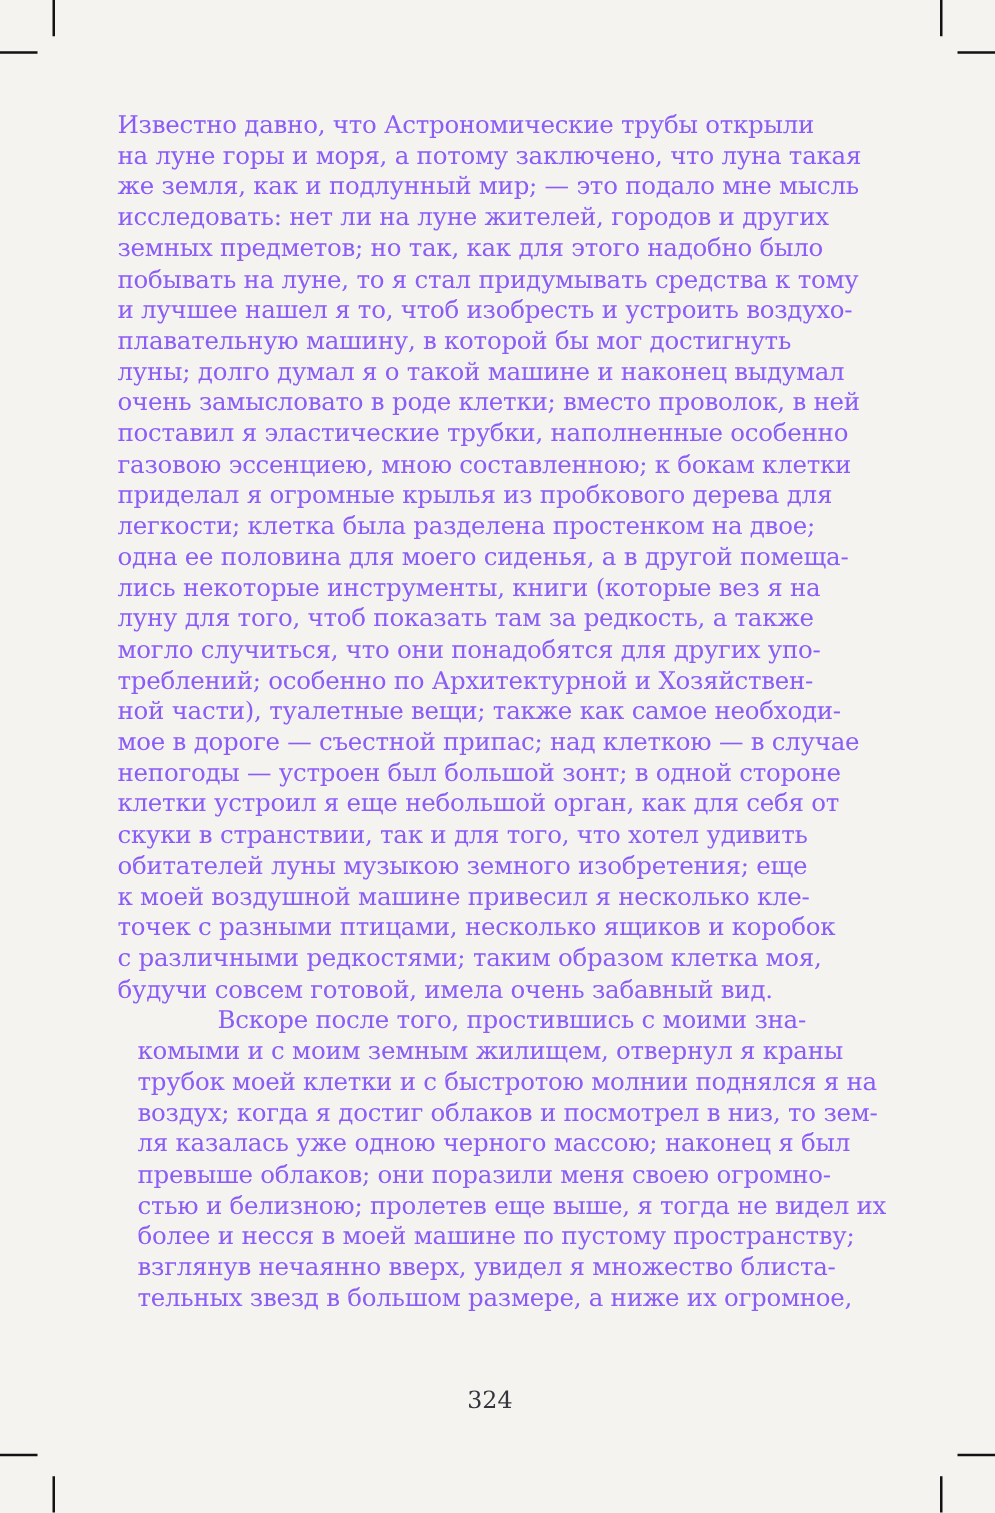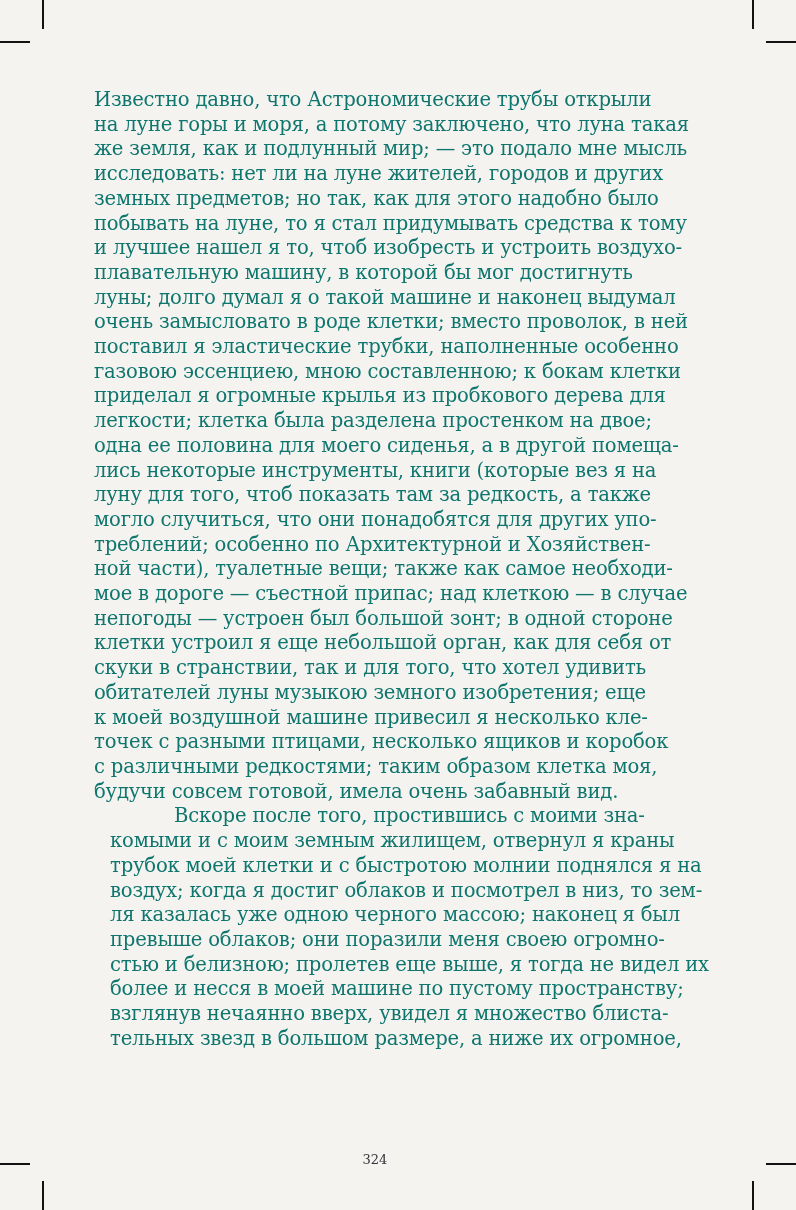--- a/index.html
+++ b/index.html
@@ -30,42 +30,41 @@
   .br-v { left: 752px; top: 1181px; }
 
   .text-block {
     position: absolute;
     left: 94px;
     top: 88px;
     width: 620px;
     font-family: "DejaVu Serif", "Liberation Serif", serif;
     font-size: 19.6px;
     line-height: 24.7px;
-    color: #0f766e;
+    color: #8b5cf6;
     letter-spacing: -0.2px;
   }
   .text-block p {
     margin: 0;
     white-space: pre;
   }
   .text-block p.indented {
     text-indent: 64px;
     margin-left: 16px;
   }
   .page-number {
     position: absolute;
     top: 1107px;
     left: 340px;
     width: 70px;
-    text-align: center;
+    text-align: right;
     font-family: "DejaVu Serif", "Liberation Serif", serif;
-    font-size: 13px;
+    font-size: 19px;
     line-height: 26px;
     color: #34353c;
-    margin-top: 40px;
   }
 </style>
 </head>
 <body>
 
 <div class="page">
 
   <div class="mark v tl-v"></div>
   <div class="mark h tl-h"></div>
   <div class="mark v tr-v"></div>

